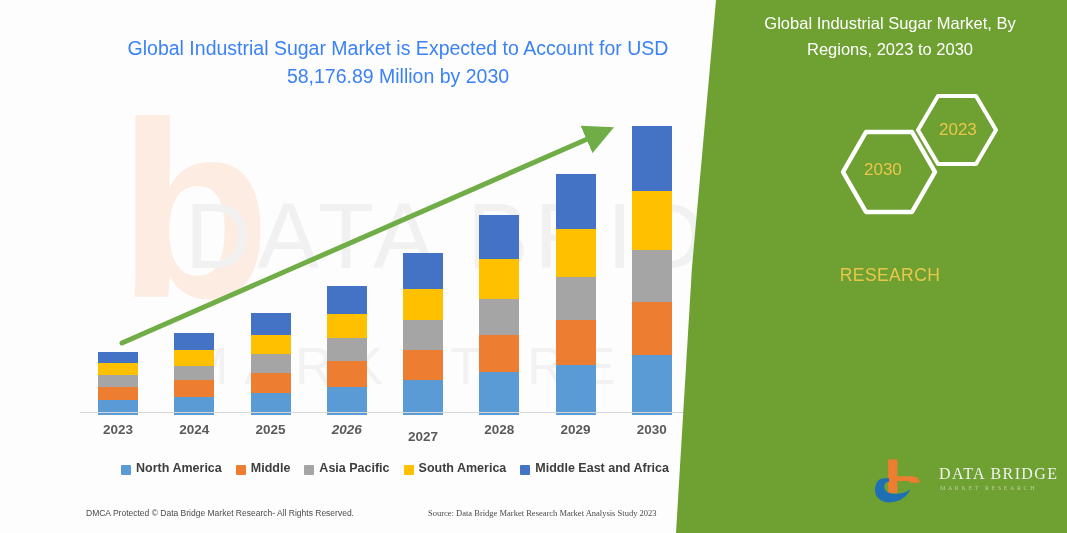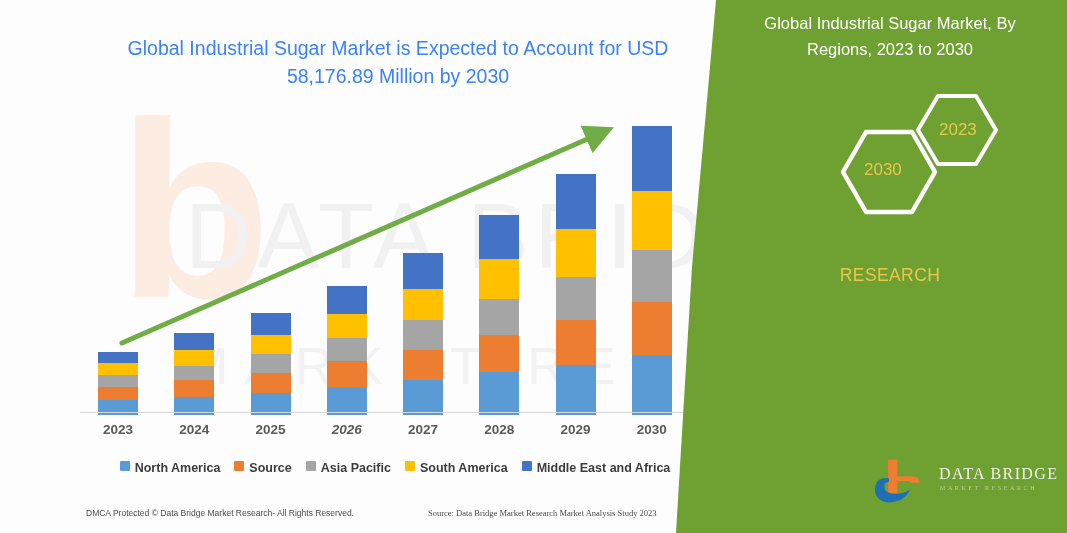--- a/index.html
+++ b/index.html
@@ -58,21 +58,21 @@
     font-size:13.5px; font-weight:700; color:#5a5a5a;
   }
 
   .arrow-svg { position:absolute; left:100px; top:115px; width:520px; height:240px; }
 
   .legend {
     position:absolute; left:105px; top:461px; width:580px;
     display:flex; justify-content:center; align-items:center; gap:14px;
     flex-wrap:nowrap;
   }
-  .legend-item { display:flex; align-items:flex-start; gap:5px; white-space:nowrap; }
+  .legend-item { display:flex; align-items:flex-end; gap:5px; white-space:nowrap; }
   .legend-swatch { width:10px; height:10px; border-radius:1px; }
   .legend-label { font-size:12.5px; font-weight:700; color:#3d3d3d; }
 
   .footer { position:absolute; left:0; top:508px; width:700px; height:18px; }
   .footer-left {
     position:absolute; left:86px; top:0;
     font-family:Liberation Sans, sans-serif; font-size:8.5px; color:#4a4a4a;
     white-space:nowrap;
   }
   .footer-right {
@@ -184,21 +184,21 @@
         <div class="seg" title="South America 2030" style="height: 58.8966px; background: rgb(255, 192, 0);"></div>
         <div class="seg" title="Middle East and Africa 2030" style="height: 65.2069px; background: rgb(68, 114, 196);"></div>
       </div>
     </div>
   <div class="axis-line"></div>
   <div class="xlabels" id="xlabels">
       <div class="xlabel" style="left: 8.125px;">2023</div>
       <div class="xlabel" style="left: 84.375px;">2024</div>
       <div class="xlabel" style="left: 160.625px;">2025</div>
       <div class="xlabel" style="left: 236.875px; font-style: italic;">2026</div>
-      <div class="xlabel" style="left: 313.125px;">2027</div>
+      <div class="xlabel" style="left: 313.125px; margin-top: 7px;">2027</div>
       <div class="xlabel" style="left: 389.375px;">2028</div>
       <div class="xlabel" style="left: 465.625px;">2029</div>
       <div class="xlabel" style="left: 541.875px;">2030</div>
     </div>
 
   <svg class="arrow-svg" viewBox="0 0 520 240">
     <defs>
       <marker id="ah" markerWidth="6" markerHeight="6" refX="1.2" refY="3" orient="auto">
         <path d="M0,0 L6,3 L0,6 Z" fill="#70AD47"></path>
       </marker>
@@ -206,21 +206,21 @@
     <line x1="22" y1="228" x2="492" y2="22" stroke="#70AD47" stroke-width="5" marker-end="url(#ah)" stroke-linecap="round"></line>
   </svg>
 
   <div class="legend" id="legend">
       <div class="legend-item">
         <span class="legend-swatch" style="background: rgb(91, 155, 213);"></span>
         <span class="legend-label">North America</span>
       </div>
       <div class="legend-item">
         <span class="legend-swatch" style="background: rgb(237, 125, 49);"></span>
-        <span class="legend-label">Source</span>
+        <span class="legend-label">Middle</span>
       </div>
       <div class="legend-item">
         <span class="legend-swatch" style="background: rgb(165, 165, 165);"></span>
         <span class="legend-label">Asia Pacific</span>
       </div>
       <div class="legend-item">
         <span class="legend-swatch" style="background: rgb(255, 192, 0);"></span>
         <span class="legend-label">South America</span>
       </div>
       <div class="legend-item">

